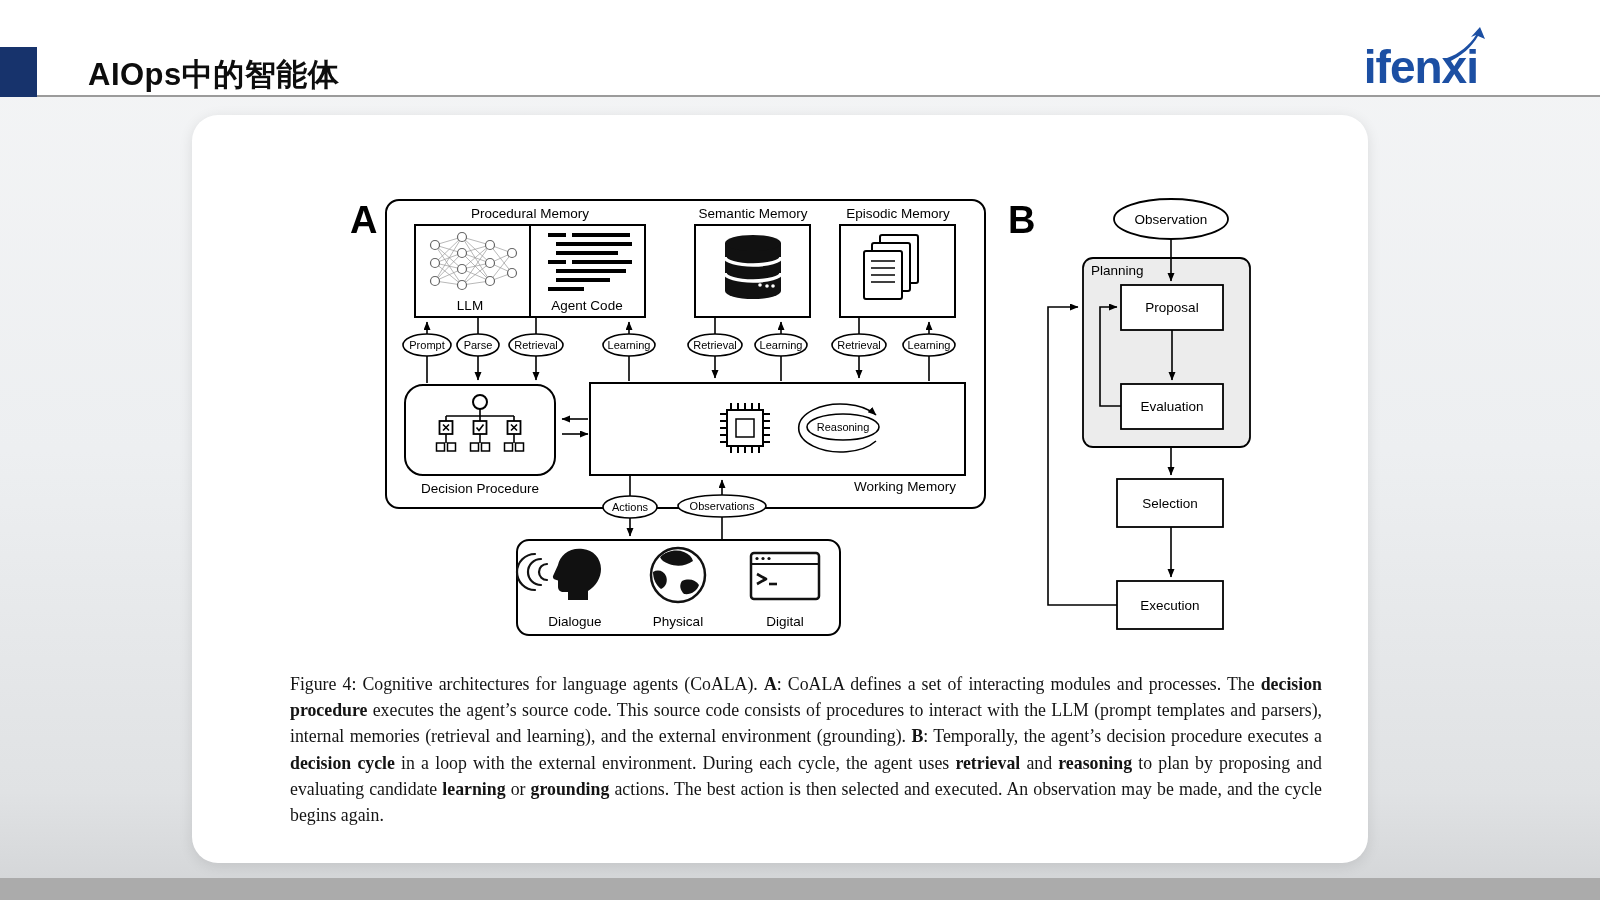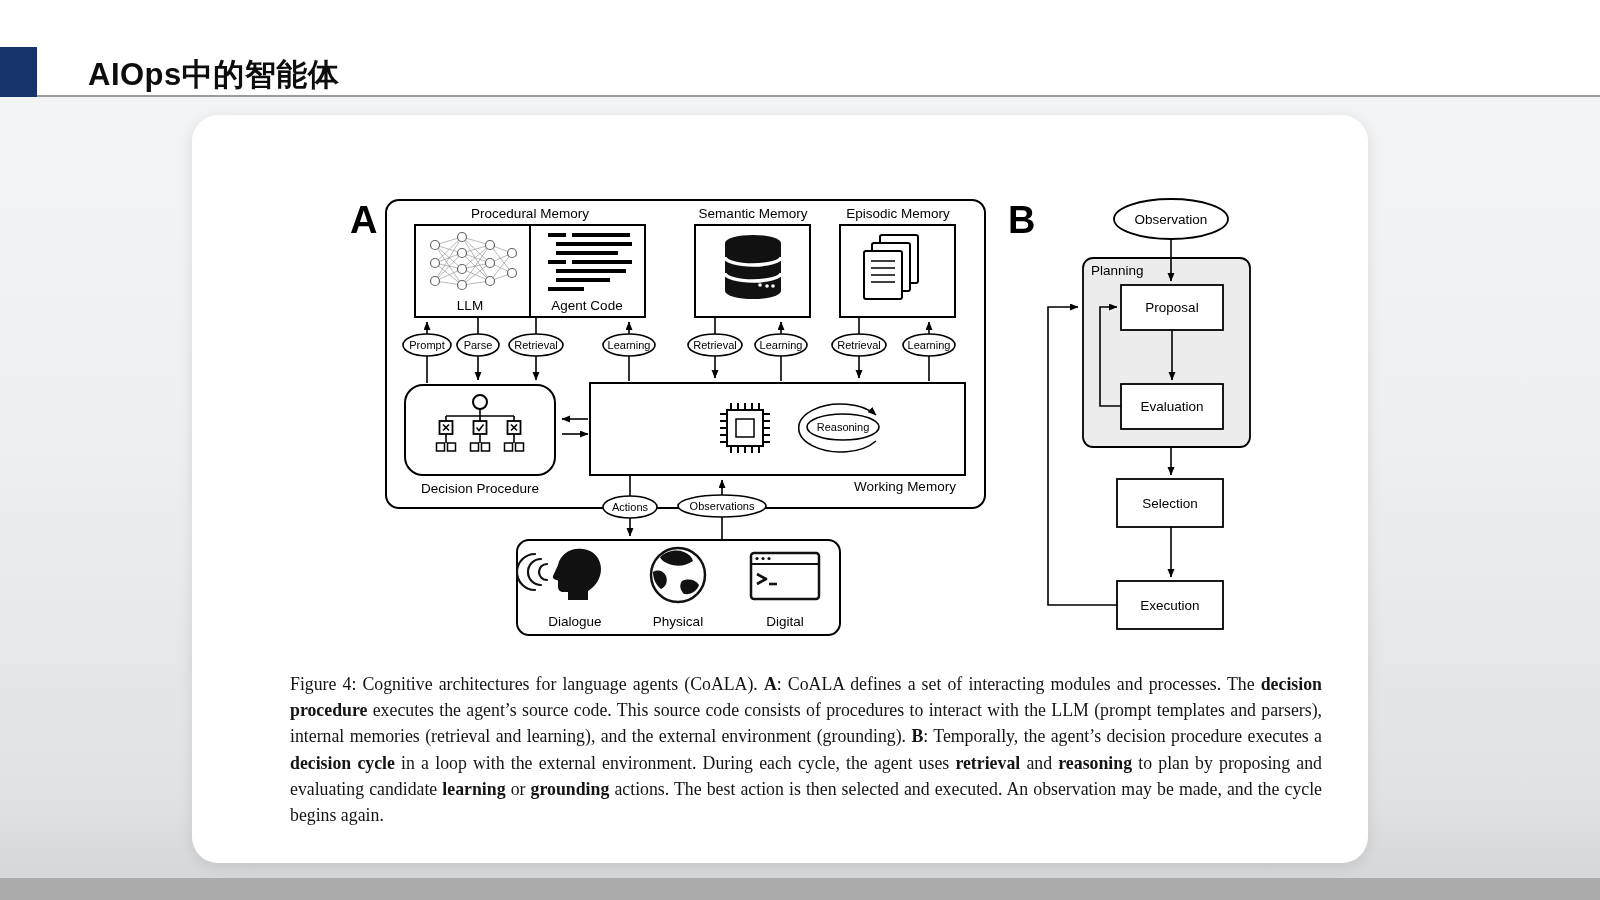--- a/index.html
+++ b/index.html
@@ -34,20 +34,26 @@
     font-family:"Liberation Serif",serif; font-size:17.8px; line-height:26.2px;
     color:#141414; text-align:justify;
   }
 </style>
 </head>
 <body>
 
 <div class="header">
   <div class="header-block" style="background:#17336c;"></div>
   <div class="header-title">AIOps中的智能体</div>
+  <div class="logo" style="color:#1c4fa3;">
+    <span>ifenxi</span>
+    <svg class="logo-swoosh" width="42" height="36" viewBox="0 0 42 36">
+      <path d="M1,31 C13,27 24,18 30,8 L25,10 L34,0 L39,12 L32,9 C26,20 15,29 3,35 Z" fill="#1c4fa3"></path>
+    </svg>
+  </div>
 </div>
 
 <div class="card">
 
   <svg class="figure-svg" width="990" height="470" viewBox="0 0 990 470">
     <defs>
       <marker id="arr" markerUnits="userSpaceOnUse" markerWidth="10" markerHeight="9" refX="8" refY="3.5" orient="auto">
         <path d="M0,0 L8.5,3.5 L0,7 Z" fill="#000"></path>
       </marker>
     </defs>

